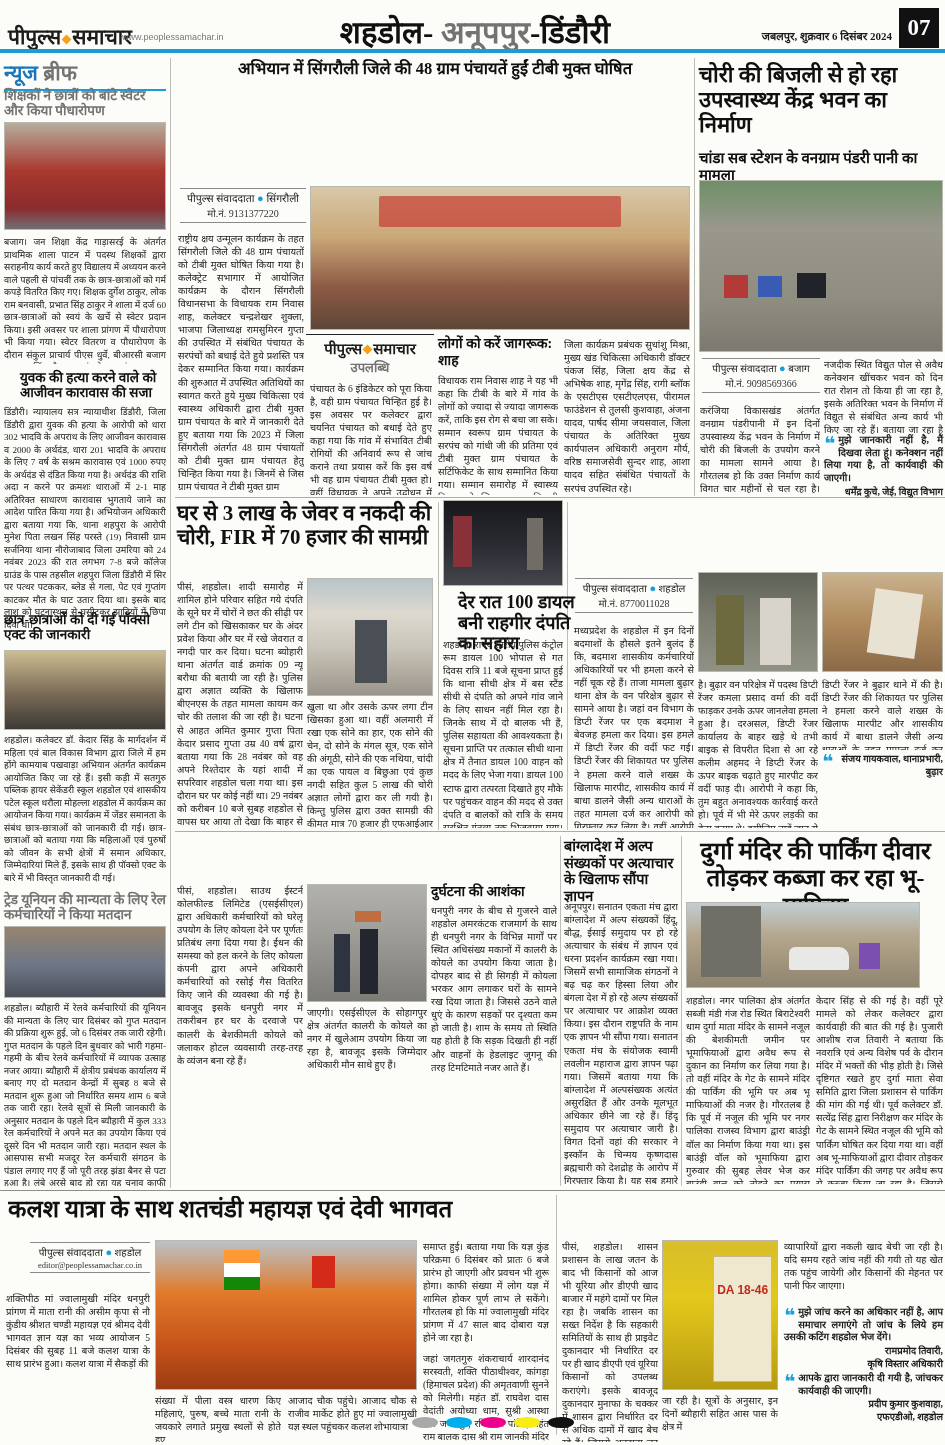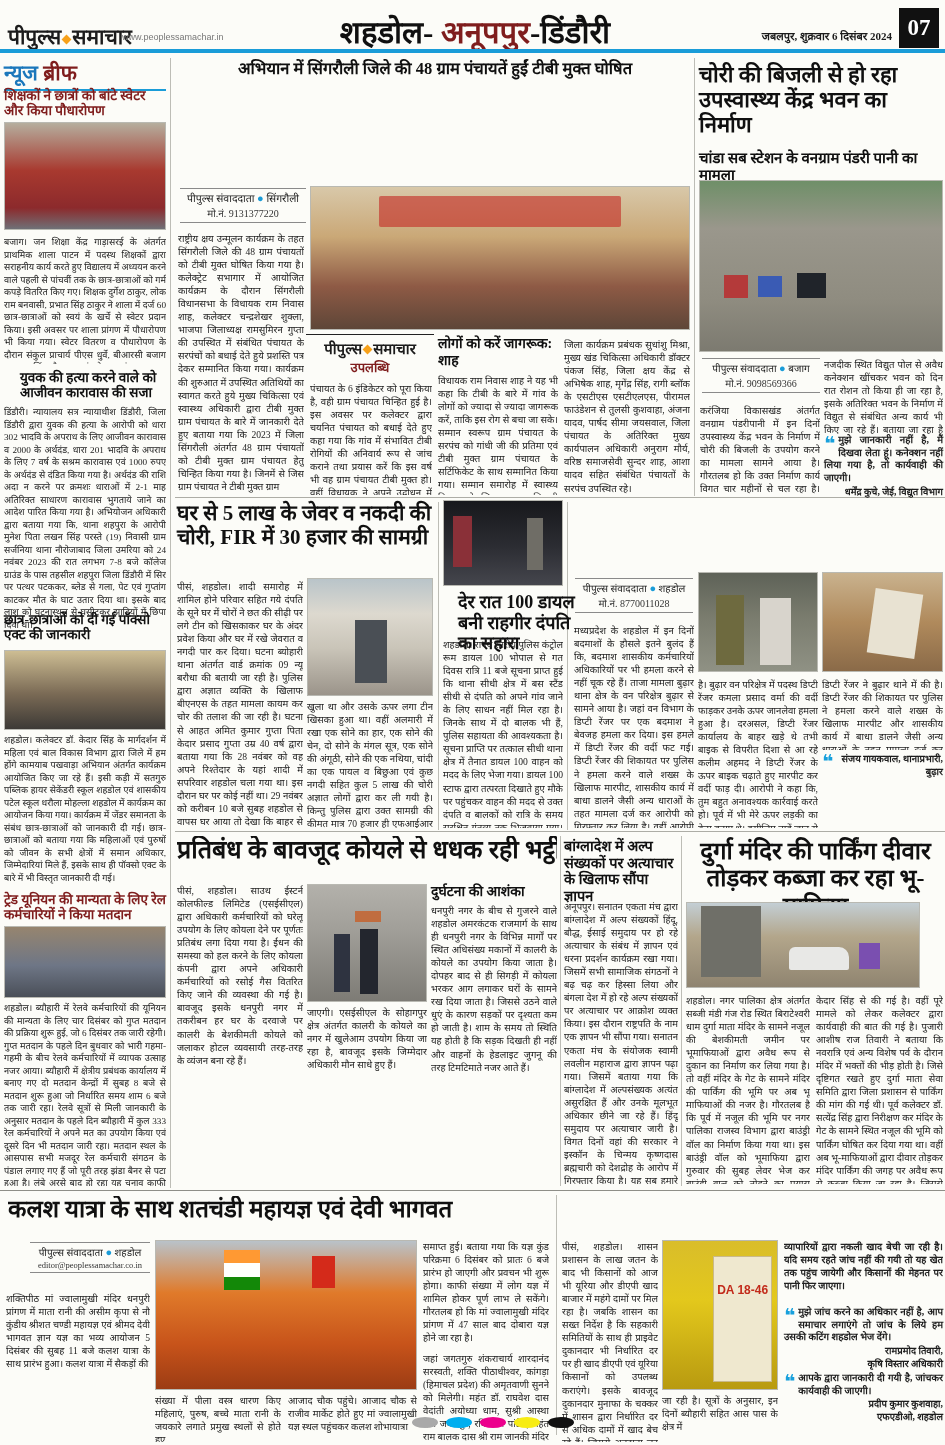--- a/index.html
+++ b/index.html
@@ -1,20 +1,20 @@
 <!DOCTYPE html>
 <html lang="hi"><head>
 <meta charset="utf-8">
 <style>
   html,body{margin:0;padding:0;background:#d9d9d4;}
   .page{position:relative;width:945px;height:1445px;background:#fcfcf8;overflow:hidden;
         font-family:"Liberation Serif","DejaVu Serif",serif;color:#1c1c1c;}
   .abs{position:absolute;}
   .hl{font-weight:bold;color:#101010;line-height:1.14;}
-  .red{color:#7f1d1d;}
+  .red{color:#737373;}
   .blue{color:#1b77bb;}
   .center{text-align:center;}
   .body-txt{font-size:9.6px;line-height:1.36;text-align:justify;overflow:hidden;color:#222;}
   .small-txt{font-size:9.2px;}
   .byline-box{border-top:1px solid #8a8a8a;border-bottom:1px solid #8a8a8a;padding:2px 0 2px 0;text-align:center;}
   .byline{font-weight:normal;font-size:10.5px;color:#222;white-space:nowrap;overflow:hidden;}
   .dot{color:#1a9cd8;font-size:11px;}
   .phone{font-size:10px;text-align:center;color:#333;padding-top:1px;}
   .photo{position:absolute;border:1px solid #b9b9b2;box-sizing:border-box;overflow:hidden;}
   .vrule{position:absolute;width:0;border-left:1px solid #bdbdb6;}
@@ -114,21 +114,21 @@
     <div class="phone">मो.नं. 9098569366</div>
   </div>
   <div class="abs body-txt" style="left:700px;top:404px;width:120px;height:91px;">करंजिया विकासखंड अंतर्गत वनग्राम पंडरीपानी में इन दिनों उपस्वास्थ्य केंद्र भवन के निर्माण में चोरी की बिजली के उपयोग करने का मामला सामने आया है। गौरतलब हो कि उक्त निर्माण कार्य विगत चार महीनों से चल रहा है। जिसके निर्माण के दौरान ठेकेदार द्वारा बेखौफ मुफ्त की बिजली का उपयोग कर बिजली विभाग को चूना लगाया जा रहा है। इतना ही नहीं भवन के बाहर की तरफ भी दिन के उजाले में हैलोजन मरकरी लाइट जलाकर मुफ्त की बिजली का भरपूर दुरुपयोग किया जा रहा है। 24 घंटे मरकरी लाइट का रोजाना इस्तेमाल किया जा रहा है, इसके अलावा कई बल्ब भी जलाए जा रहे हैं। निर्माणाधीन भवन के</div>
   <div class="abs body-txt" style="left:824px;top:358px;width:119px;height:76px;">नजदीक स्थित विद्युत पोल से अवैध कनेक्शन खींचकर भवन को दिन रात रोशन तो किया ही जा रहा है, इसके अतिरिक्त भवन के निर्माण में विद्युत से संबंधित अन्य कार्य भी किए जा रहे हैं। बताया जा रहा है कि भवन निर्माण की अवधि में वैकल्पिक विद्युत व्यवस्था हेतु नियमानुसार विद्युत विभाग से टीसी काटना होता है या फिर बिल जनरेट कराने के बाद ही बिजली कनेक्शन लिया जा सकता है। जानकारी के अनुसार भवन के निर्माण में विद्युतीय कनेक्शन लेने के लिए चांडा सब स्टेशन के तहत विभाग से कोई अनुमति नहीं ली गई है</div>
   <div class="abs" style="left:824px;top:434px;width:119px;">
     <span class="qicon" style="float:left;margin-right:3px;">❝</span>
     <div class="quote-txt">मुझे जानकारी नहीं है, मैं दिखवा लेता हूं। कनेक्शन नहीं लिया गया है, तो कार्यवाही की जाएगी।</div>
     <div class="quote-by">धर्मेंद्र कुचे, जेई, विद्युत विभाग</div>
   </div>
 
-  <div class="abs hl" style="left:177px;top:502px;width:256px;font-size:21px;">घर से 5 लाख के जेवर व नकदी की चोरी, FIR में 30 हजार की सामग्री</div>
+  <div class="abs hl" style="left:177px;top:502px;width:256px;font-size:21px;">घर से 3 लाख के जेवर व नकदी की चोरी, FIR में 70 हजार की सामग्री</div>
   <div class="abs body-txt" style="left:177px;top:580px;width:126px;height:248px;">पीसं, शहडोल। शादी समारोह में शामिल होने परिवार सहित गये दंपति के सूने घर में चोरों ने छत की सीढ़ी पर लगे टीन को खिसकाकर घर के अंदर प्रवेश किया और घर में रखे जेवरात व नगदी पार कर दिया। घटना ब्योहारी थाना अंतर्गत वार्ड क्रमांक 09 न्यू बरौधा की बतायी जा रही है। पुलिस द्वारा अज्ञात व्यक्ति के खिलाफ बीएनएस के तहत मामला कायम कर चोर की तलाश की जा रही है। घटना से आहत अमित कुमार गुप्ता पिता केदार प्रसाद गुप्ता उम्र 40 वर्ष द्वारा बताया गया कि 28 नवंबर को वह अपने रिश्तेदार के यहां शादी में सपरिवार शहडोल चला गया था। इस दौरान घर पर कोई नहीं था। 29 नवंबर को करीबन 10 बजे सुबह शहडोल से वापस घर आया तो देखा कि बाहर से ताला लगा हुआ था। घर का ताला खोलकर देखा तो अंदर पूरा सामान बिखरा पड़ा था और घर की अलमारी का लॉकर टूटा था। सीढ़ी में ऊपर जा कर देखा तो सीढ़ी का गेट</div>
   <div class="photo" style="left:307px;top:578px;width:126px;height:118px;background:linear-gradient(180deg,#b9c4c9 0%,#ddd9cf 30%,#c9c4b8 60%,#9b948a 100%);">
     <div style="position:absolute;left:38%;top:35%;width:26%;height:55%;background:#4a4f55;"></div>
   </div>
   <div class="abs body-txt" style="left:307px;top:700px;width:126px;height:128px;">खुला था और उसके ऊपर लगा टीन खिसका हुआ था। वहीं अलमारी में रखा एक सोने का हार, एक सोने की चेन, दो सोने के मंगल सूत्र, एक सोने की अंगूठी, सोने की एक नथिया, चांदी का एक पायल व बिछुआ एवं कुछ नगदी सहित कुल 5 लाख की चोरी अज्ञात लोगों द्वारा कर ली गयी है। किन्तु पुलिस द्वारा उक्त सामग्री की कीमत मात्र 70 हजार ही एफआईआर में दर्ज की गई है। वहीं अभी तक पुलिस चोर को नहीं पकड़ पायी है। मुझे एक व्यक्ति पर शक भी है, जो चोरी की वारदात के बाद से लगातार गायब है।</div>
 
   <div class="photo" style="left:443px;top:500px;width:120px;height:86px;background:linear-gradient(180deg,#17181c 0%,#2c2d33 55%,#45464d 100%);">
     <div style="position:absolute;left:8%;top:18%;width:16%;height:60%;background:#8a3038;"></div>
     <div style="position:absolute;left:70%;top:20%;width:14%;height:62%;background:#6f6d66;"></div>
   </div>
@@ -147,21 +147,20 @@
   <div class="photo" style="left:822px;top:572px;width:121px;height:100px;background:linear-gradient(180deg,#c9b28e 0%,#b08a5c 50%,#8a6a48 100%);">
     <div style="position:absolute;left:40%;top:18%;width:40%;height:66%;background:#e8e2d2;transform:rotate(8deg);"></div>
   </div>
   <div class="abs body-txt" style="left:698px;top:678px;width:120px;height:150px;">है। बुढ़ार वन परिक्षेत्र में पदस्थ डिप्टी रेंजर कमला प्रसाद वर्मा की वर्दी फाड़कर उनके ऊपर जानलेवा हमला हुआ है। दरअसल, डिप्टी रेंजर कार्यालय के बाहर खड़े थे तभी बाइक से विपरीत दिशा से आ रहे कलीम अहमद ने डिप्टी रेंजर के ऊपर बाइक चढ़ाते हुए मारपीट कर वर्दी फाड़ दी। आरोपी ने कहा कि, तुम बहुत अनावश्यक कार्रवाई करते हो। पूर्व में भी मेरे ऊपर लड़की का केस बनाए थे। इसीलिए तुम्हें जान से खत्म कर दूंगा। जिसकी शिकायत</div>
   <div class="abs body-txt" style="left:822px;top:678px;width:121px;height:72px;">डिप्टी रेंजर ने बुढ़ार थाने में की है। डिप्टी रेंजर की शिकायत पर पुलिस ने हमला करने वाले शख्स के खिलाफ मारपीट और शासकीय कार्य में बाधा डालने जैसी अन्य धाराओं के तहत मामला दर्ज कर आरोपी को गिरफ्तार किया है।</div>
   <div class="abs" style="left:822px;top:752px;width:121px;">
     <span class="qicon" style="float:left;margin-right:3px;">❝</span>
     <div class="quote-by">संजय गायकवाल, थानाप्रभारी, बुढ़ार</div>
   </div>
 
-  <div class="abs hl" style="left:177px;top:836px;width:380px;font-size:25px;white-space:nowrap;overflow:hidden;">प्रतिबंध के बावजूद कोयले से धधक रही भट्ठी</div>
   <div class="abs body-txt" style="left:177px;top:884px;width:126px;height:300px;">पीसं, शहडोल। साउथ ईस्टर्न कोलफील्ड लिमिटेड (एसईसीएल) द्वारा अधिकारी कर्मचारियों को घरेलू उपयोग के लिए कोयला देने पर पूर्णतः प्रतिबंध लगा दिया गया है। ईंधन की समस्या को हल करने के लिए कोयला कंपनी द्वारा अपने अधिकारी कर्मचारियों को रसोई गैस वितरित किए जाने की व्यवस्था की गई है। बावजूद इसके धनपुरी नगर में तकरीबन हर घर के दरवाजे पर कालरी के बेशकीमती कोयले को जलाकर होटल व्यवसायी तरह-तरह के व्यंजन बना रहे हैं।</div>
   <div class="photo" style="left:307px;top:884px;width:120px;height:118px;background:linear-gradient(180deg,#b3b1ab 0%,#a09e98 40%,#7d7b75 100%);">
     <div style="position:absolute;left:22%;top:42%;width:14%;height:50%;background:#2e3340;"></div>
     <div style="position:absolute;left:44%;top:38%;width:15%;height:56%;background:#23262e;"></div>
     <div style="position:absolute;left:40%;top:22%;width:22%;height:10%;background:#c75f28;opacity:.8;"></div>
   </div>
   <div class="abs body-txt" style="left:307px;top:1006px;width:120px;height:178px;">जाएगी। एसईसीएल के सोहागपुर क्षेत्र अंतर्गत कालरी के कोयले का नगर में खुलेआम उपयोग किया जा रहा है, बावजूद इसके जिम्मेदार अधिकारी मौन साधे हुए हैं।</div>
   <div class="abs subhead" style="left:431px;top:884px;width:126px;">दुर्घटना की आशंका</div>
   <div class="abs body-txt" style="left:431px;top:904px;width:126px;height:280px;">धनपुरी नगर के बीच से गुजरने वाले शहडोल अमरकंटक राजमार्ग के साथ ही धनपुरी नगर के विभिन्न मार्गों पर स्थित अधिसंख्य मकानों में कालरी के कोयले का उपयोग किया जाता है। दोपहर बाद से ही सिगड़ी में कोयला भरकर आग लगाकर घरों के सामने रख दिया जाता है। जिससे उठने वाले धुएं के कारण सड़कों पर दृश्यता कम हो जाती है। शाम के समय तो स्थिति यह होती है कि सड़क दिखती ही नहीं और वाहनों के हेडलाइट जुगनू की तरह टिमटिमाते नजर आते हैं।</div>
 
@@ -195,21 +194,21 @@
   <div class="abs body-txt" style="left:423px;top:1240px;width:126px;height:110px;">समाप्त हुई। बताया गया कि यज्ञ कुंड परिक्रमा 6 दिसंबर को प्रातः 6 बजे प्रारंभ हो जाएगी और प्रवचन भी शुरू होगा। काफी संख्या में लोग यज्ञ में शामिल होकर पूर्ण लाभ ले सकेंगे। गौरतलब हो कि मां ज्वालामुखी मंदिर प्रांगण में 47 साल बाद दोबारा यज्ञ होने जा रहा है।</div>
   <div class="abs body-txt" style="left:423px;top:1352px;width:126px;height:90px;">जहां जगतगुरु शंकराचार्य शारदानंद सरस्वती, शक्ति पीठाधीश्वर, कांगड़ा (हिमाचल प्रदेश) की अमृतवाणी सुनने को मिलेगी। महंत डॉ. राघवेश दास वेदांती अयोध्या धाम, सुश्री आस्था देवी जबलपुर, रविशंकर पांडेय, महंत राम बालक दास श्री राम जानकी मंदिर बुढ़ार यज्ञ में शामिल होंगे।</div>
 
   <div class="abs body-txt" style="left:562px;top:1240px;width:96px;height:202px;">पीसं, शहडोल। शासन प्रशासन के लाख जतन के बाद भी किसानों को आज भी यूरिया और डीएपी खाद बाजार में महंगे दामों पर मिल रहा है। जबकि शासन का सख्त निर्देश है कि सहकारी समितियों के साथ ही प्राइवेट दुकानदार भी निर्धारित दर पर ही खाद डीएपी एवं यूरिया किसानों को उपलब्ध कराएंगे। इसके बावजूद दुकानदार मुनाफा के चक्कर में शासन द्वारा निर्धारित दर से अधिक दामों में खाद बेच रहे हैं। जिससे अन्नदाता लुट रहे हैं और जिम्मेदार अधिकारी चुप्पी साधे हुए हैं। किसानों द्वारा कलेक्टर से निष्पक्ष जांच करा कर कार्यवाही किये जाने की मांग की</div>
   <div class="photo" style="left:662px;top:1240px;width:116px;height:150px;background:linear-gradient(180deg,#d9bd2a 0%,#e3c81c 40%,#b89a10 100%);">
     <div style="position:absolute;left:44%;top:10%;width:50%;height:84%;background:#efe8cf;border:1px solid #c9b98a;">
       <div style="color:#c22a1a;font-weight:bold;font-size:12px;text-align:center;margin-top:26px;font-family:'Liberation Sans',sans-serif;">DA 18-46</div>
     </div>
   </div>
   <div class="abs body-txt" style="left:662px;top:1394px;width:116px;height:48px;">जा रही है। सूत्रों के अनुसार, इन दिनों ब्यौहारी सहित आस पास के क्षेत्र में</div>
-  <div class="abs body-txt" style="left:784px;top:1240px;width:159px;height:66px;font-weight:bold;">व्यापारियों द्वारा नकली खाद बेची जा रही है। यदि समय रहते जांच नहीं की गयी तो यह खेत तक पहुंच जायेगी और किसानों की मेहनत पर पानी फिर जाएगा।</div>
+  <div class="abs body-txt" style="left:784px;top:1240px;width:159px;height:66px;">व्यापारियों द्वारा नकली खाद बेची जा रही है। यदि समय रहते जांच नहीं की गयी तो यह खेत तक पहुंच जायेगी और किसानों की मेहनत पर पानी फिर जाएगा।</div>
   <div class="abs" style="left:784px;top:1306px;width:159px;">
     <span class="qicon" style="float:left;margin-right:3px;">❝</span>
     <div class="quote-txt">मुझे जांच करने का अधिकार नहीं है, आप समाचार लगाएंगे तो जांच के लिये हम उसकी कटिंग शहडोल भेज देंगे।</div>
     <div class="quote-by">रामप्रमोद तिवारी,</div>
     <div class="quote-by">कृषि विस्तार अधिकारी</div>
   </div>
   <div class="abs" style="left:784px;top:1372px;width:159px;">
     <span class="qicon" style="float:left;margin-right:3px;">❝</span>
     <div class="quote-txt">आपके द्वारा जानकारी दी गयी है, जांचकर कार्यवाही की जाएगी।</div>
     <div class="quote-by">प्रदीप कुमार कुशवाहा,</div>

